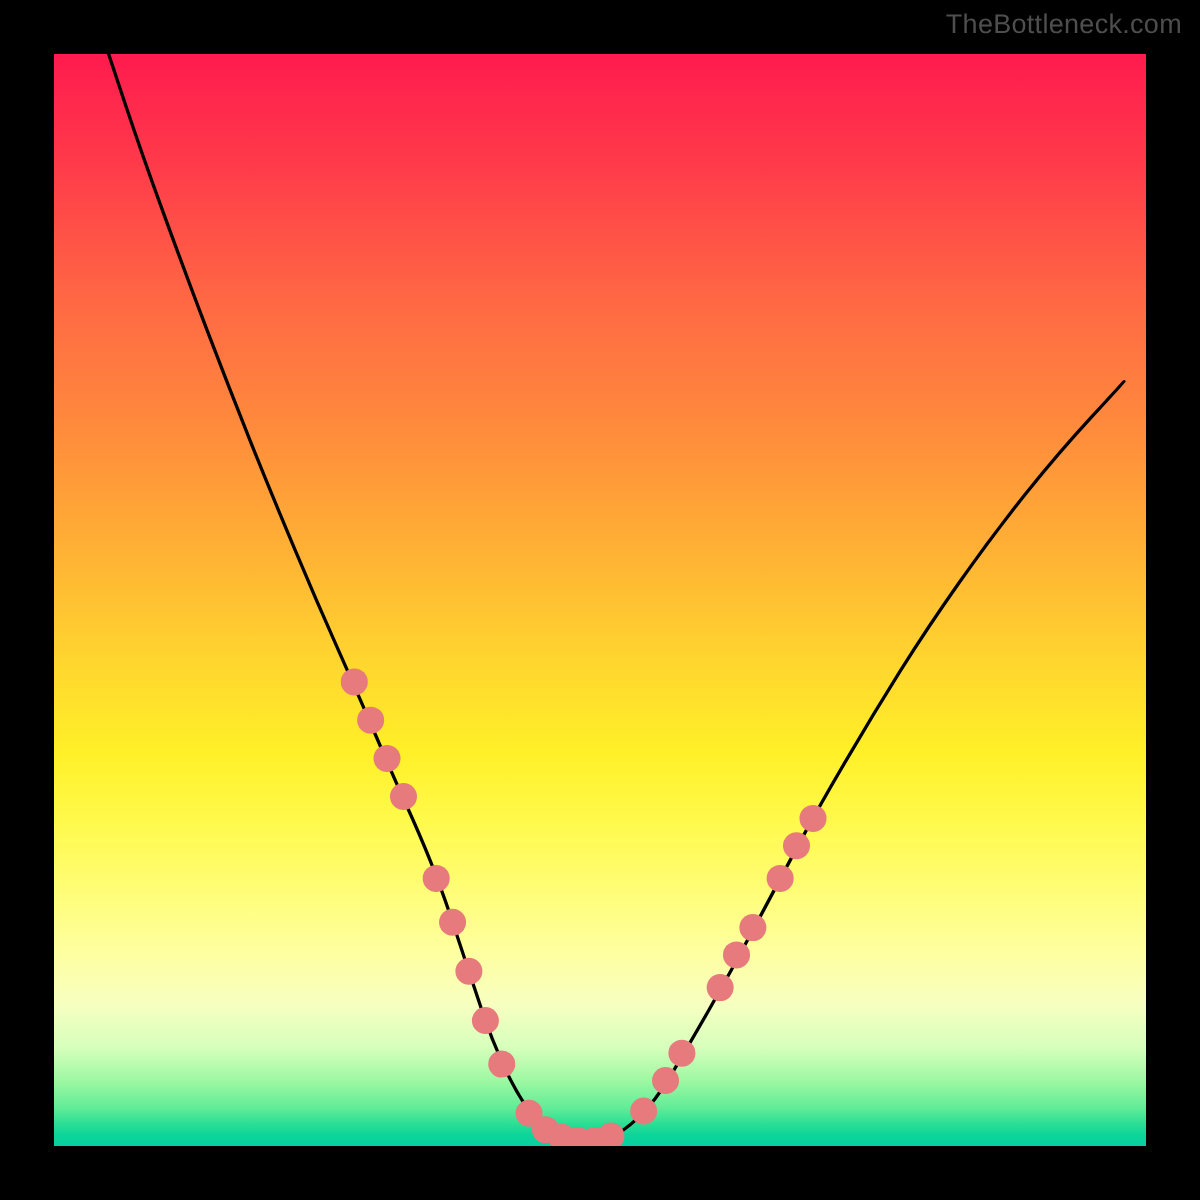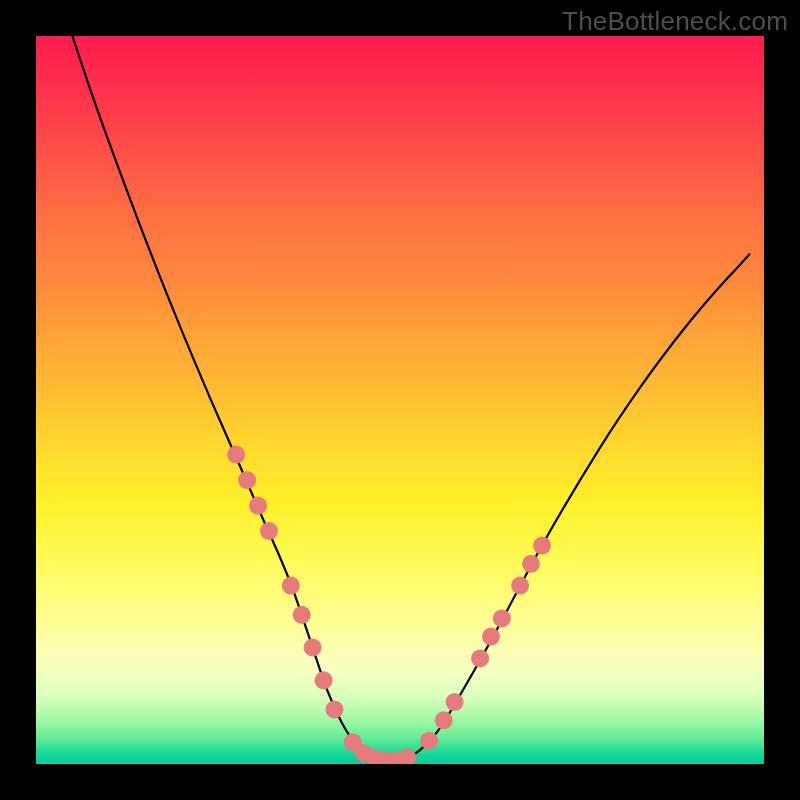--- a/index.html
+++ b/index.html
@@ -64,21 +64,21 @@
   }
   .dot {
     fill: #e77a7c;
     stroke: none;
   }
   .watermark {
     position: absolute;
     top: 6px;
     right: 12px;
     color: #4e4e4e;
-    font-size: 26px;
+    font-size: 18px;
     letter-spacing: 0.2px;
     user-select: none;
   }
 </style>
 </head>
 <body>
 
 <div class="frame">
 
   <div class="plot">

